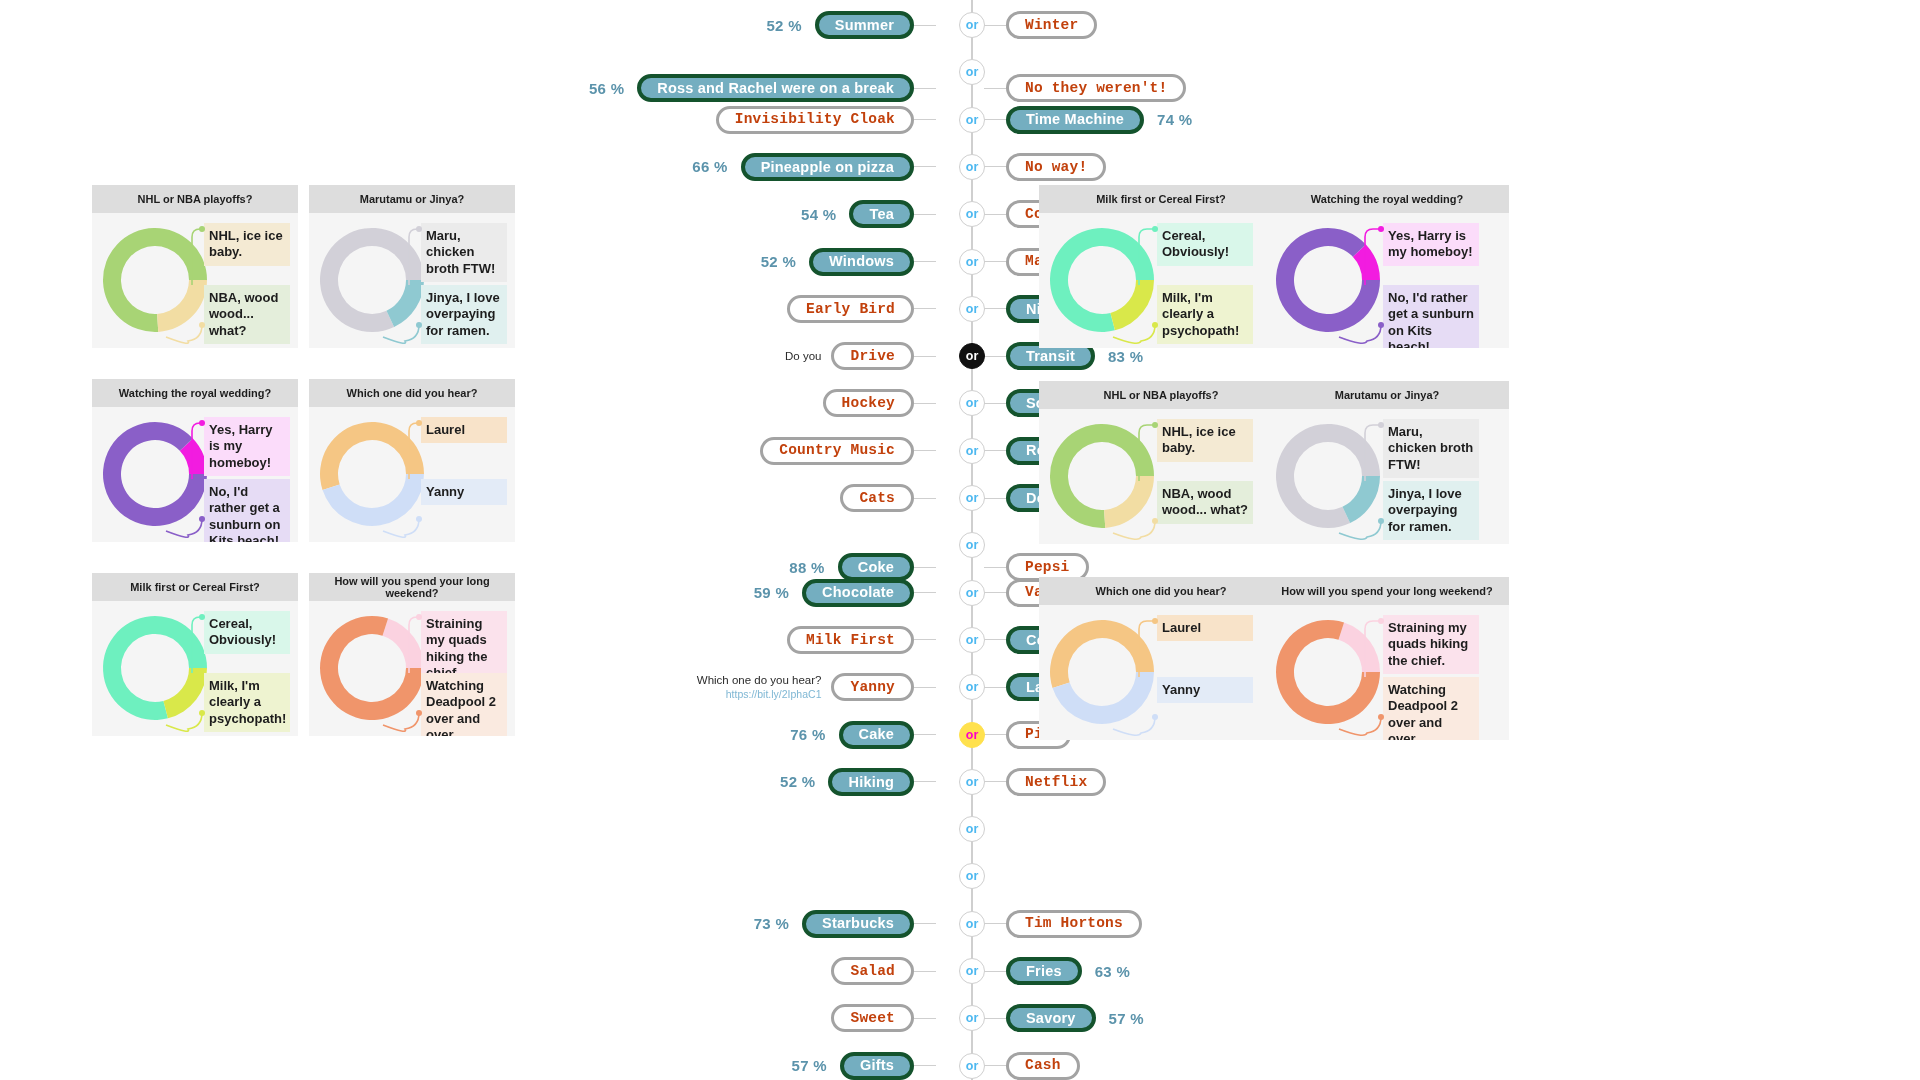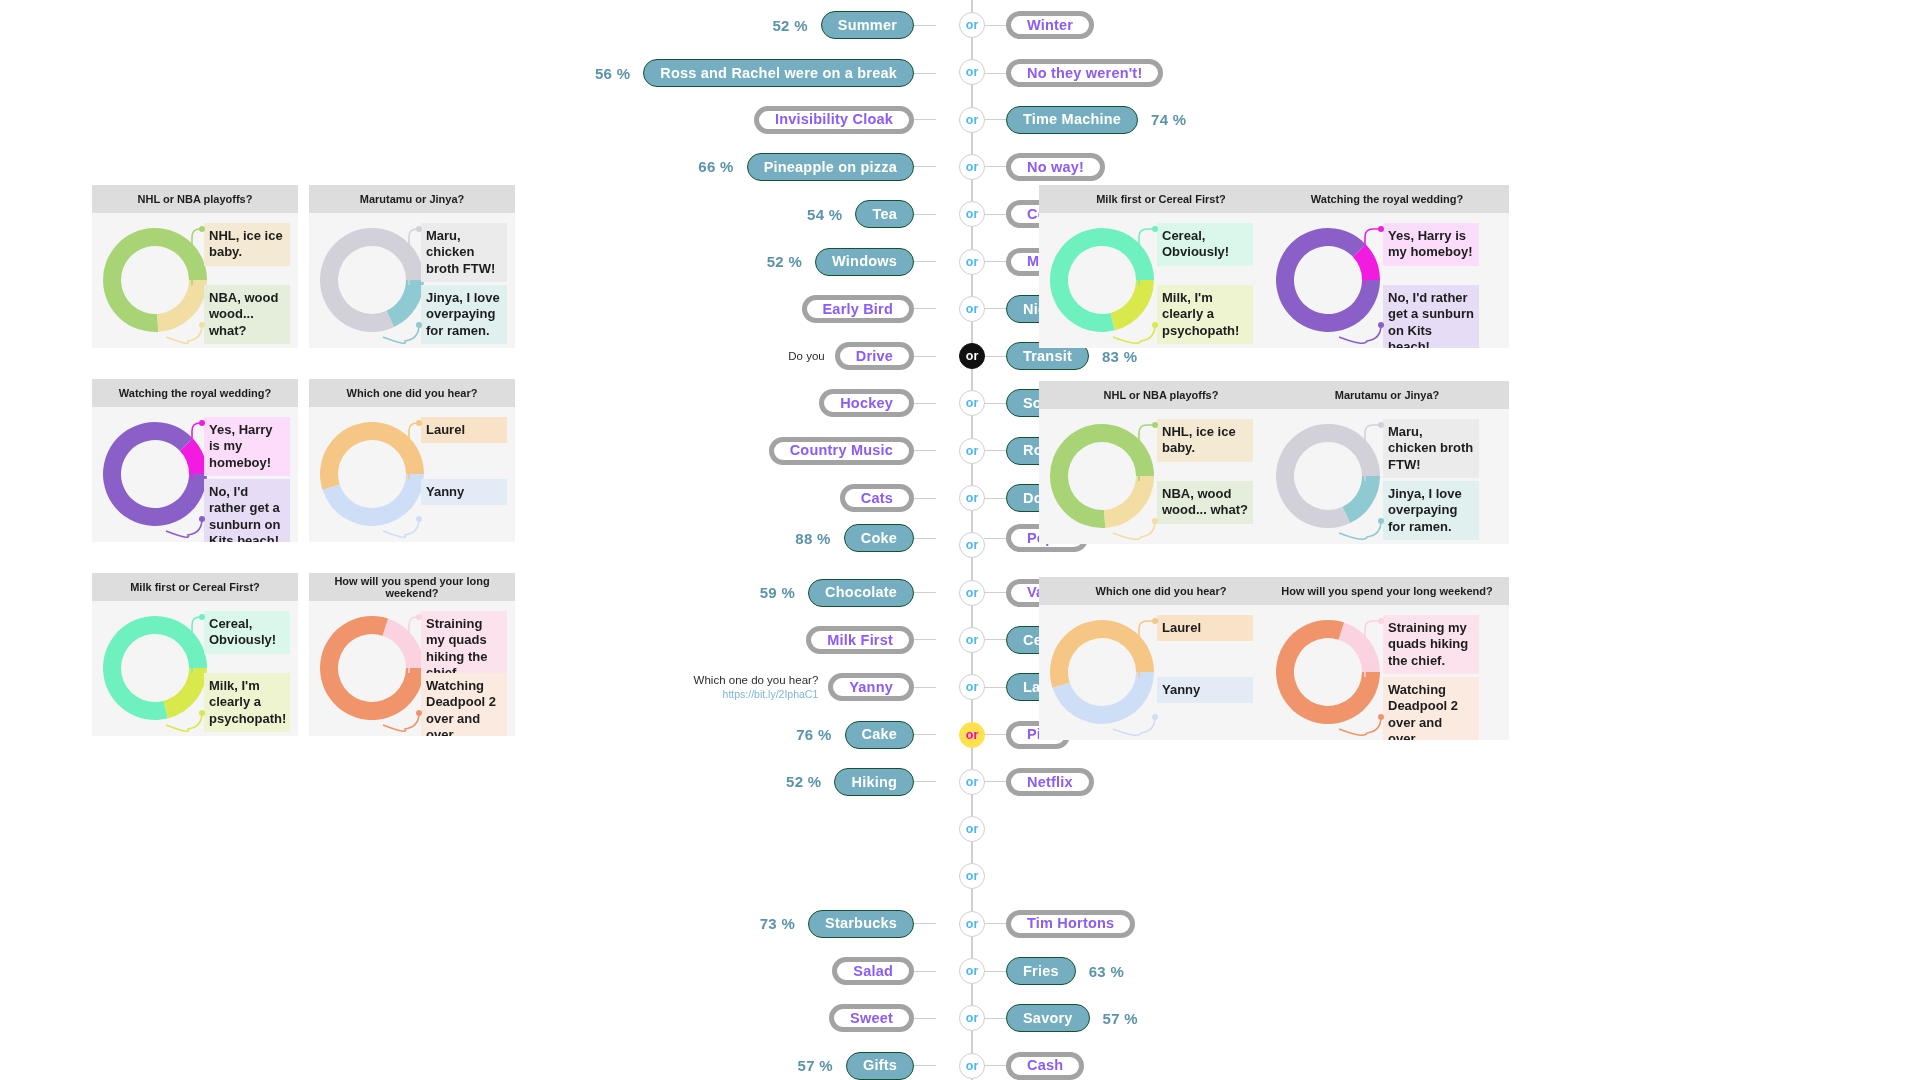--- a/index.html
+++ b/index.html
@@ -51,26 +51,27 @@
     padding: 0 16px;
     border-radius: 14px;
     font-size: 14.5px;
     font-weight: bold;
     letter-spacing: 0.2px;
     line-height: 1;
   }
   .pill.on {
     background: #74aec0;
     color: #ffffff;
-    border: 1px solid #14532d;
+    border: 4px solid #14532d;
   }
   .pill.off {
     background: #ffffff;
-    color: #8b5cf6;
-    border: 5px solid #a3a3a3;
+    color: #c2410c;
+    border: 3px solid #a3a3a3;
+    font-family: Liberation Mono, monospace;
   }
   .pct {
     font-size: 15px;
     font-weight: bold;
     color: #5b93ab;
     letter-spacing: 0.3px;
   }
   .pct-left { margin-right: 13px; }
   .pct-right { margin-left: 13px; }
   .prefix {
@@ -152,21 +153,21 @@
           <span class="pct pct-left">52 %</span>
           <span class="pill on">Summer</span>
           <span class="connector"></span>
         </div>
         <div class="side-right">
           <span class="connector"></span>
           <span class="pill off">Winter</span>
         </div>
       </div>
       <div class="or-node" style="top: 12px;">or</div>
-      <div class="or-row" style="top: 58px;">
+      <div class="or-row" style="top: 73px;">
         <div class="side-left">
           <span class="pct pct-left">56 %</span>
           <span class="pill on">Ross and Rachel were on a break</span>
           <span class="connector"></span>
         </div>
         <div class="side-right">
           <span class="connector"></span>
           <span class="pill off">No they weren't!</span>
         </div>
       </div>
@@ -273,21 +274,21 @@
           <span class="pill off">Cats</span>
           <span class="connector"></span>
         </div>
         <div class="side-right">
           <span class="connector"></span>
           <span class="pill on">Dogs</span>
           <span class="pct pct-right">73 %</span>
         </div>
       </div>
       <div class="or-node" style="top: 485px;">or</div>
-      <div class="or-row" style="top: 523px;">
+      <div class="or-row" style="top: 552px;">
         <div class="side-left">
           <span class="pct pct-left">88 %</span>
           <span class="pill on">Coke</span>
           <span class="connector"></span>
         </div>
         <div class="side-right">
           <span class="connector"></span>
           <span class="pill off">Pepsi</span>
         </div>
       </div>

